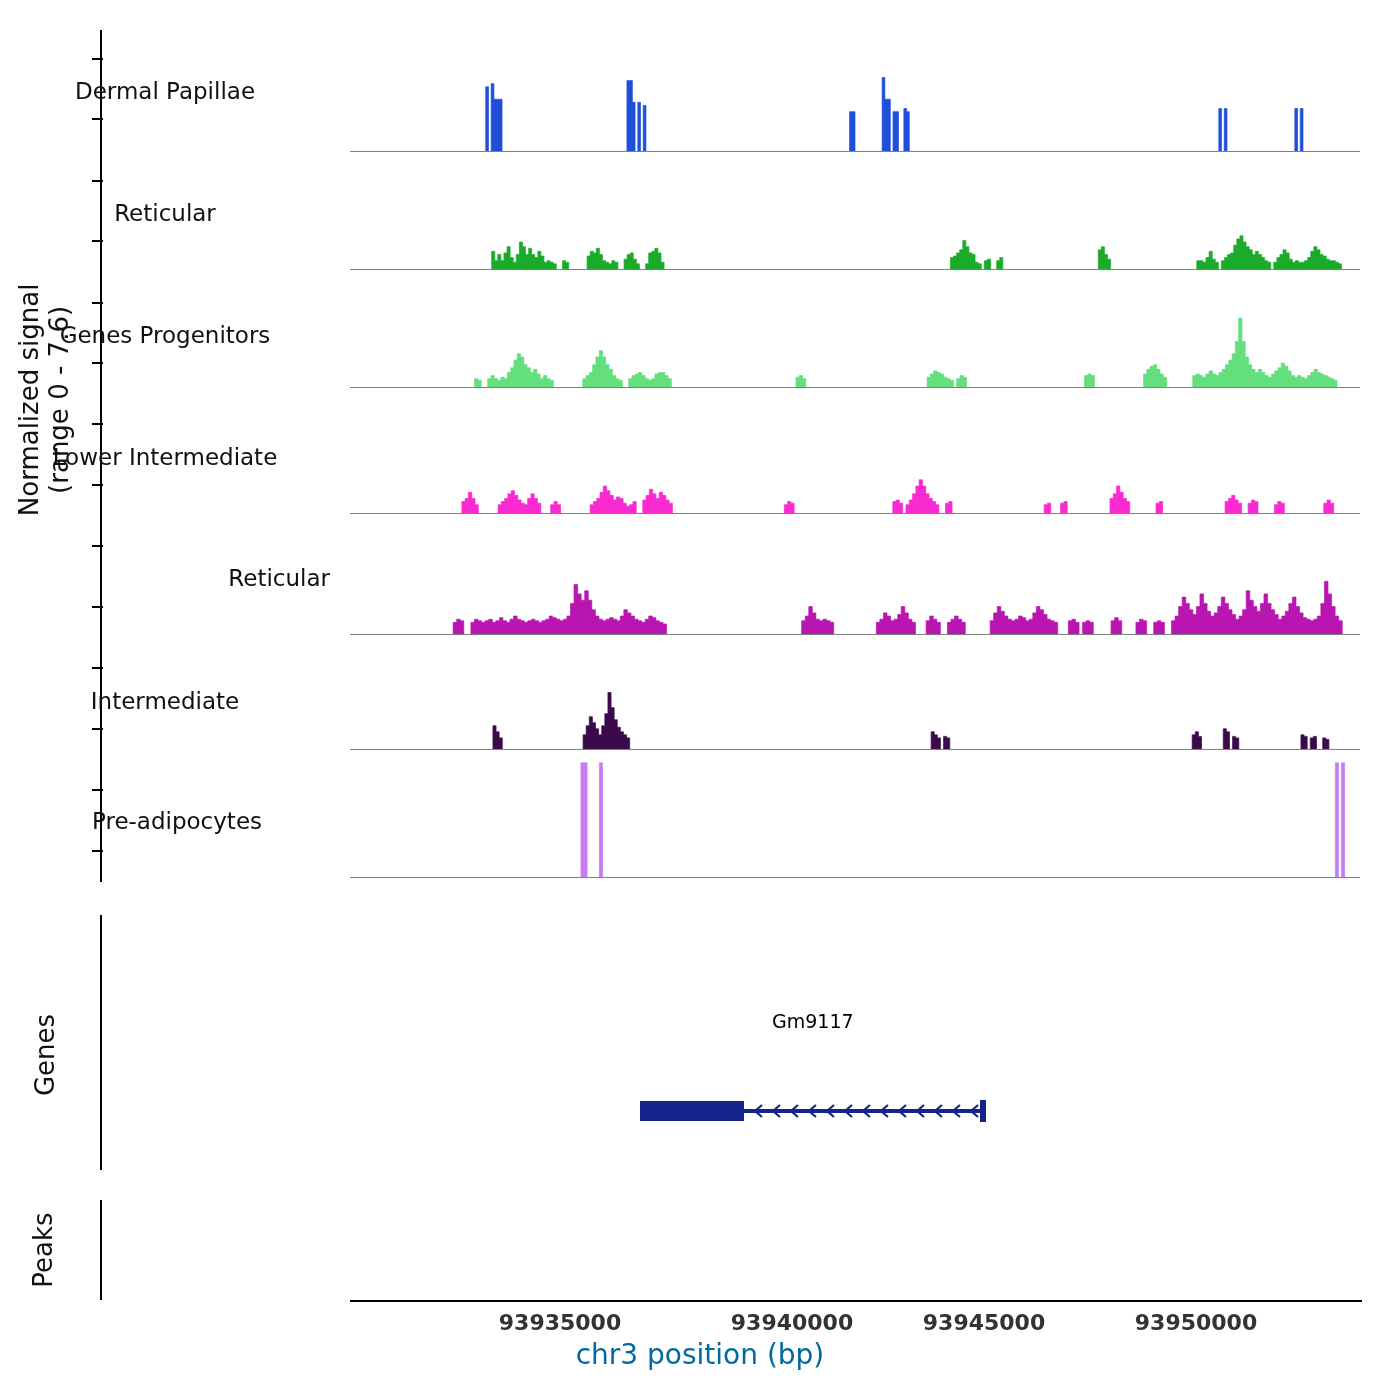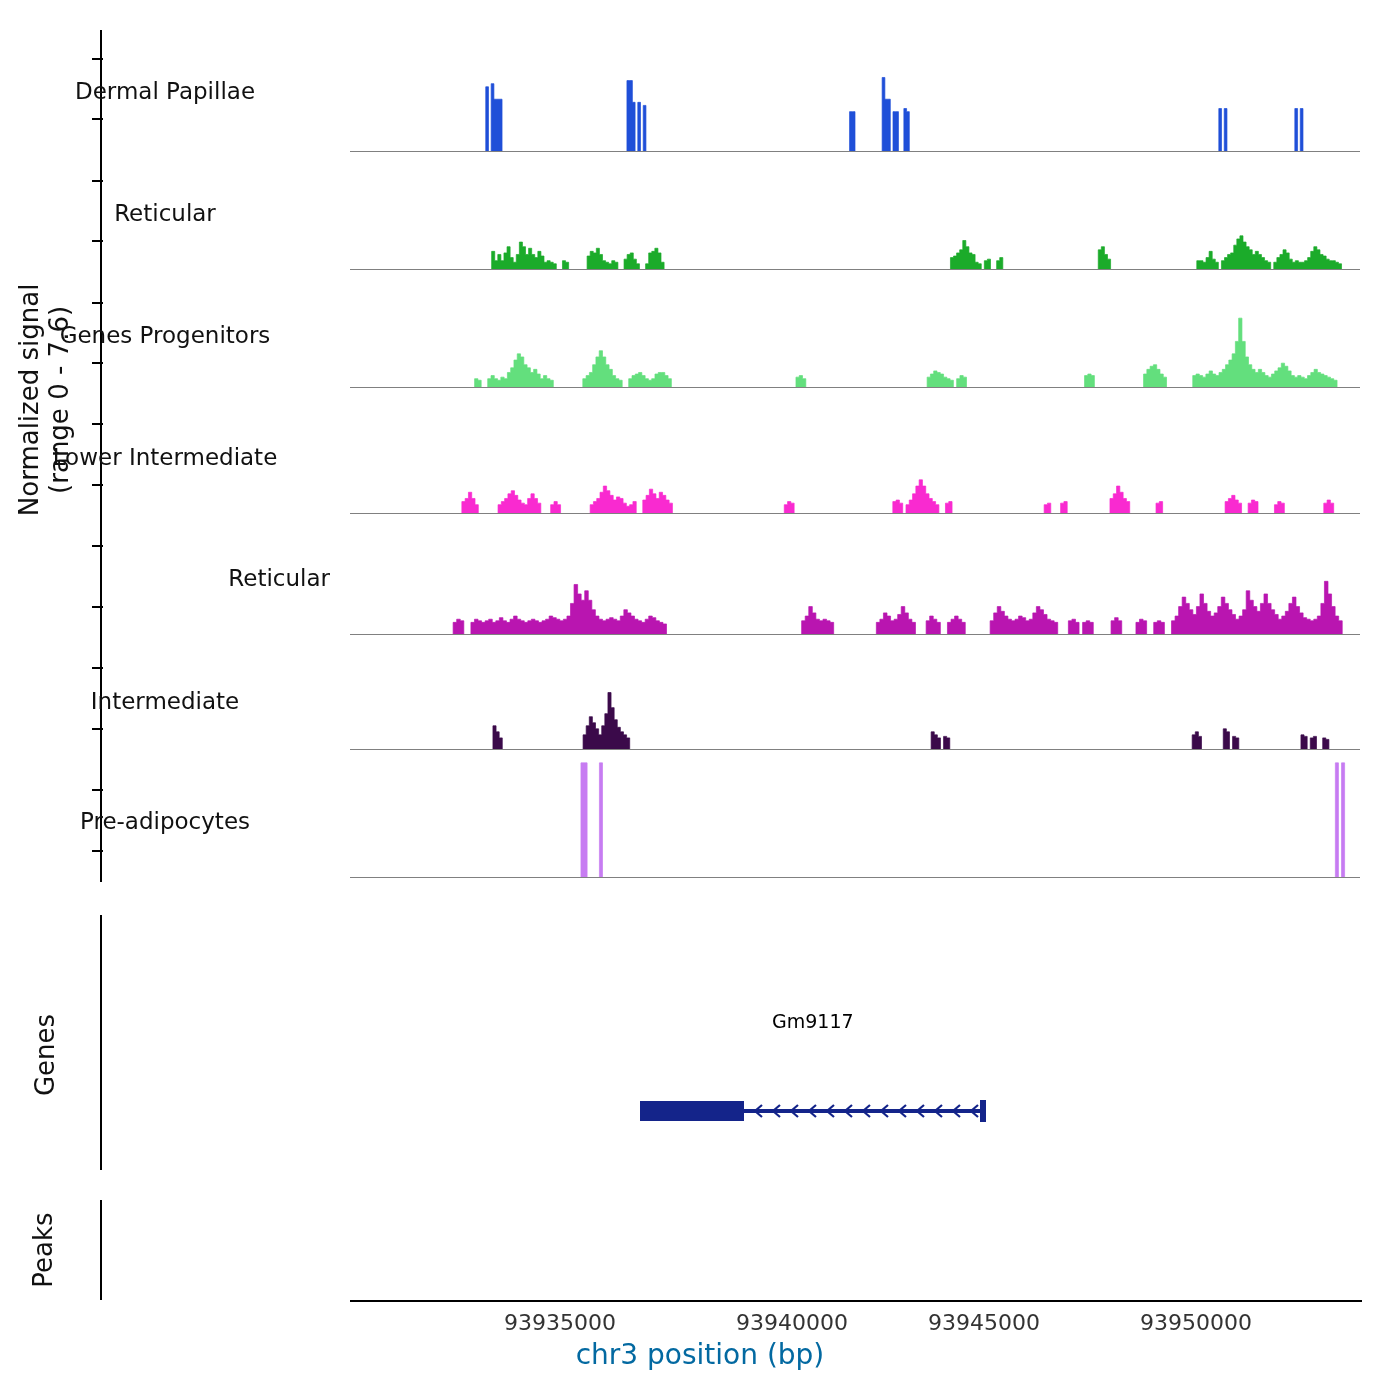--- a/index.html
+++ b/index.html
@@ -106,20 +106,21 @@
     position: absolute;
     background: #000000;
     height: 2px;
   }
   .xtick-label {
     position: absolute;
     font-size: 22px;
     color: #333;
     text-align: center;
     white-space: nowrap;
+    font-weight: bold;
   }
   .xlabel {
     position: absolute;
     width: 100%;
     text-align: center;
     font-size: 28px;
     color: #0369a1;
   }
 </style>
 </head>
@@ -189,21 +190,21 @@
         </svg>
         <div class="baseline" style="top: 119px;"></div>
       </div>
       <div class="track-name" style="top: 688px; width: 330px; left: 0px; right: auto; text-align: center;">Intermediate</div>
       <div class="track-area" style="top: 635px; height: 115px;">
         <svg width="1010" height="115" viewBox="0 0 1010 115" class="track-svg">
           <path d="M0,115 L0.00,115.00 L3.11,115.00 L3.11,115.00 L6.22,115.00 L6.22,115.00 L9.32,115.00 L9.32,115.00 L12.43,115.00 L12.43,115.00 L15.54,115.00 L15.54,115.00 L18.65,115.00 L18.65,115.00 L21.75,115.00 L21.75,115.00 L24.86,115.00 L24.86,115.00 L27.97,115.00 L27.97,115.00 L31.08,115.00 L31.08,115.00 L34.18,115.00 L34.18,115.00 L37.29,115.00 L37.29,115.00 L40.40,115.00 L40.40,115.00 L43.51,115.00 L43.51,115.00 L46.62,115.00 L46.62,115.00 L49.72,115.00 L49.72,115.00 L52.83,115.00 L52.83,115.00 L55.94,115.00 L55.94,115.00 L59.05,115.00 L59.05,115.00 L62.15,115.00 L62.15,115.00 L65.26,115.00 L65.26,115.00 L68.37,115.00 L68.37,115.00 L71.48,115.00 L71.48,115.00 L74.58,115.00 L74.58,115.00 L77.69,115.00 L77.69,115.00 L80.80,115.00 L80.80,115.00 L83.91,115.00 L83.91,115.00 L87.02,115.00 L87.02,115.00 L90.12,115.00 L90.12,115.00 L93.23,115.00 L93.23,115.00 L96.34,115.00 L96.34,115.00 L99.45,115.00 L99.45,115.00 L102.55,115.00 L102.55,115.00 L105.66,115.00 L105.66,115.00 L108.77,115.00 L108.77,115.00 L111.88,115.00 L111.88,115.00 L114.98,115.00 L114.98,115.00 L118.09,115.00 L118.09,115.00 L121.20,115.00 L121.20,115.00 L124.31,115.00 L124.31,115.00 L127.42,115.00 L127.42,115.00 L130.52,115.00 L130.52,115.00 L133.63,115.00 L133.63,115.00 L136.74,115.00 L136.74,115.00 L139.85,115.00 L139.85,115.00 L142.95,115.00 L142.95,90.79 L146.06,90.79 L146.06,96.84 L149.17,96.84 L149.17,102.89 L152.28,102.89 L152.28,115.00 L155.38,115.00 L155.38,115.00 L158.49,115.00 L158.49,115.00 L161.60,115.00 L161.60,115.00 L164.71,115.00 L164.71,115.00 L167.82,115.00 L167.82,115.00 L170.92,115.00 L170.92,115.00 L174.03,115.00 L174.03,115.00 L177.14,115.00 L177.14,115.00 L180.25,115.00 L180.25,115.00 L183.35,115.00 L183.35,115.00 L186.46,115.00 L186.46,115.00 L189.57,115.00 L189.57,115.00 L192.68,115.00 L192.68,115.00 L195.78,115.00 L195.78,115.00 L198.89,115.00 L198.89,115.00 L202.00,115.00 L202.00,115.00 L205.11,115.00 L205.11,115.00 L208.22,115.00 L208.22,115.00 L211.32,115.00 L211.32,115.00 L214.43,115.00 L214.43,115.00 L217.54,115.00 L217.54,115.00 L220.65,115.00 L220.65,115.00 L223.75,115.00 L223.75,115.00 L226.86,115.00 L226.86,115.00 L229.97,115.00 L229.97,115.00 L233.08,115.00 L233.08,99.87 L236.18,99.87 L236.18,90.79 L239.29,90.79 L239.29,81.71 L242.40,81.71 L242.40,87.76 L245.51,87.76 L245.51,93.82 L248.62,93.82 L248.62,99.87 L251.72,99.87 L251.72,90.79 L254.83,90.79 L254.83,78.68 L257.94,78.68 L257.94,57.50 L261.05,57.50 L261.05,72.63 L264.15,72.63 L264.15,84.74 L267.26,84.74 L267.26,92.30 L270.37,92.30 L270.37,96.84 L273.48,96.84 L273.48,99.87 L276.58,99.87 L276.58,102.89 L279.69,102.89 L279.69,115.00 L282.80,115.00 L282.80,115.00 L285.91,115.00 L285.91,115.00 L289.02,115.00 L289.02,115.00 L292.12,115.00 L292.12,115.00 L295.23,115.00 L295.23,115.00 L298.34,115.00 L298.34,115.00 L301.45,115.00 L301.45,115.00 L304.55,115.00 L304.55,115.00 L307.66,115.00 L307.66,115.00 L310.77,115.00 L310.77,115.00 L313.88,115.00 L313.88,115.00 L316.98,115.00 L316.98,115.00 L320.09,115.00 L320.09,115.00 L323.20,115.00 L323.20,115.00 L326.31,115.00 L326.31,115.00 L329.42,115.00 L329.42,115.00 L332.52,115.00 L332.52,115.00 L335.63,115.00 L335.63,115.00 L338.74,115.00 L338.74,115.00 L341.85,115.00 L341.85,115.00 L344.95,115.00 L344.95,115.00 L348.06,115.00 L348.06,115.00 L351.17,115.00 L351.17,115.00 L354.28,115.00 L354.28,115.00 L357.38,115.00 L357.38,115.00 L360.49,115.00 L360.49,115.00 L363.60,115.00 L363.60,115.00 L366.71,115.00 L366.71,115.00 L369.82,115.00 L369.82,115.00 L372.92,115.00 L372.92,115.00 L376.03,115.00 L376.03,115.00 L379.14,115.00 L379.14,115.00 L382.25,115.00 L382.25,115.00 L385.35,115.00 L385.35,115.00 L388.46,115.00 L388.46,115.00 L391.57,115.00 L391.57,115.00 L394.68,115.00 L394.68,115.00 L397.78,115.00 L397.78,115.00 L400.89,115.00 L400.89,115.00 L404.00,115.00 L404.00,115.00 L407.11,115.00 L407.11,115.00 L410.22,115.00 L410.22,115.00 L413.32,115.00 L413.32,115.00 L416.43,115.00 L416.43,115.00 L419.54,115.00 L419.54,115.00 L422.65,115.00 L422.65,115.00 L425.75,115.00 L425.75,115.00 L428.86,115.00 L428.86,115.00 L431.97,115.00 L431.97,115.00 L435.08,115.00 L435.08,115.00 L438.18,115.00 L438.18,115.00 L441.29,115.00 L441.29,115.00 L444.40,115.00 L444.40,115.00 L447.51,115.00 L447.51,115.00 L450.62,115.00 L450.62,115.00 L453.72,115.00 L453.72,115.00 L456.83,115.00 L456.83,115.00 L459.94,115.00 L459.94,115.00 L463.05,115.00 L463.05,115.00 L466.15,115.00 L466.15,115.00 L469.26,115.00 L469.26,115.00 L472.37,115.00 L472.37,115.00 L475.48,115.00 L475.48,115.00 L478.58,115.00 L478.58,115.00 L481.69,115.00 L481.69,115.00 L484.80,115.00 L484.80,115.00 L487.91,115.00 L487.91,115.00 L491.02,115.00 L491.02,115.00 L494.12,115.00 L494.12,115.00 L497.23,115.00 L497.23,115.00 L500.34,115.00 L500.34,115.00 L503.45,115.00 L503.45,115.00 L506.55,115.00 L506.55,115.00 L509.66,115.00 L509.66,115.00 L512.77,115.00 L512.77,115.00 L515.88,115.00 L515.88,115.00 L518.98,115.00 L518.98,115.00 L522.09,115.00 L522.09,115.00 L525.20,115.00 L525.20,115.00 L528.31,115.00 L528.31,115.00 L531.42,115.00 L531.42,115.00 L534.52,115.00 L534.52,115.00 L537.63,115.00 L537.63,115.00 L540.74,115.00 L540.74,115.00 L543.85,115.00 L543.85,115.00 L546.95,115.00 L546.95,115.00 L550.06,115.00 L550.06,115.00 L553.17,115.00 L553.17,115.00 L556.28,115.00 L556.28,115.00 L559.38,115.00 L559.38,115.00 L562.49,115.00 L562.49,115.00 L565.60,115.00 L565.60,115.00 L568.71,115.00 L568.71,115.00 L571.82,115.00 L571.82,115.00 L574.92,115.00 L574.92,115.00 L578.03,115.00 L578.03,115.00 L581.14,115.00 L581.14,96.84 L584.25,96.84 L584.25,99.87 L587.35,99.87 L587.35,102.89 L590.46,102.89 L590.46,115.00 L593.57,115.00 L593.57,101.38 L596.68,101.38 L596.68,102.89 L599.78,102.89 L599.78,115.00 L602.89,115.00 L602.89,115.00 L606.00,115.00 L606.00,115.00 L609.11,115.00 L609.11,115.00 L612.22,115.00 L612.22,115.00 L615.32,115.00 L615.32,115.00 L618.43,115.00 L618.43,115.00 L621.54,115.00 L621.54,115.00 L624.65,115.00 L624.65,115.00 L627.75,115.00 L627.75,115.00 L630.86,115.00 L630.86,115.00 L633.97,115.00 L633.97,115.00 L637.08,115.00 L637.08,115.00 L640.18,115.00 L640.18,115.00 L643.29,115.00 L643.29,115.00 L646.40,115.00 L646.40,115.00 L649.51,115.00 L649.51,115.00 L652.62,115.00 L652.62,115.00 L655.72,115.00 L655.72,115.00 L658.83,115.00 L658.83,115.00 L661.94,115.00 L661.94,115.00 L665.05,115.00 L665.05,115.00 L668.15,115.00 L668.15,115.00 L671.26,115.00 L671.26,115.00 L674.37,115.00 L674.37,115.00 L677.48,115.00 L677.48,115.00 L680.58,115.00 L680.58,115.00 L683.69,115.00 L683.69,115.00 L686.80,115.00 L686.80,115.00 L689.91,115.00 L689.91,115.00 L693.02,115.00 L693.02,115.00 L696.12,115.00 L696.12,115.00 L699.23,115.00 L699.23,115.00 L702.34,115.00 L702.34,115.00 L705.45,115.00 L705.45,115.00 L708.55,115.00 L708.55,115.00 L711.66,115.00 L711.66,115.00 L714.77,115.00 L714.77,115.00 L717.88,115.00 L717.88,115.00 L720.98,115.00 L720.98,115.00 L724.09,115.00 L724.09,115.00 L727.20,115.00 L727.20,115.00 L730.31,115.00 L730.31,115.00 L733.42,115.00 L733.42,115.00 L736.52,115.00 L736.52,115.00 L739.63,115.00 L739.63,115.00 L742.74,115.00 L742.74,115.00 L745.85,115.00 L745.85,115.00 L748.95,115.00 L748.95,115.00 L752.06,115.00 L752.06,115.00 L755.17,115.00 L755.17,115.00 L758.28,115.00 L758.28,115.00 L761.38,115.00 L761.38,115.00 L764.49,115.00 L764.49,115.00 L767.60,115.00 L767.60,115.00 L770.71,115.00 L770.71,115.00 L773.82,115.00 L773.82,115.00 L776.92,115.00 L776.92,115.00 L780.03,115.00 L780.03,115.00 L783.14,115.00 L783.14,115.00 L786.25,115.00 L786.25,115.00 L789.35,115.00 L789.35,115.00 L792.46,115.00 L792.46,115.00 L795.57,115.00 L795.57,115.00 L798.68,115.00 L798.68,115.00 L801.78,115.00 L801.78,115.00 L804.89,115.00 L804.89,115.00 L808.00,115.00 L808.00,115.00 L811.11,115.00 L811.11,115.00 L814.22,115.00 L814.22,115.00 L817.32,115.00 L817.32,115.00 L820.43,115.00 L820.43,115.00 L823.54,115.00 L823.54,115.00 L826.65,115.00 L826.65,115.00 L829.75,115.00 L829.75,115.00 L832.86,115.00 L832.86,115.00 L835.97,115.00 L835.97,115.00 L839.08,115.00 L839.08,115.00 L842.18,115.00 L842.18,99.87 L845.29,99.87 L845.29,96.84 L848.40,96.84 L848.40,101.38 L851.51,101.38 L851.51,115.00 L854.62,115.00 L854.62,115.00 L857.72,115.00 L857.72,115.00 L860.83,115.00 L860.83,115.00 L863.94,115.00 L863.94,115.00 L867.05,115.00 L867.05,115.00 L870.15,115.00 L870.15,115.00 L873.26,115.00 L873.26,93.82 L876.37,93.82 L876.37,96.84 L879.48,96.84 L879.48,115.00 L882.58,115.00 L882.58,101.38 L885.69,101.38 L885.69,102.89 L888.80,102.89 L888.80,115.00 L891.91,115.00 L891.91,115.00 L895.02,115.00 L895.02,115.00 L898.12,115.00 L898.12,115.00 L901.23,115.00 L901.23,115.00 L904.34,115.00 L904.34,115.00 L907.45,115.00 L907.45,115.00 L910.55,115.00 L910.55,115.00 L913.66,115.00 L913.66,115.00 L916.77,115.00 L916.77,115.00 L919.88,115.00 L919.88,115.00 L922.98,115.00 L922.98,115.00 L926.09,115.00 L926.09,115.00 L929.20,115.00 L929.20,115.00 L932.31,115.00 L932.31,115.00 L935.42,115.00 L935.42,115.00 L938.52,115.00 L938.52,115.00 L941.63,115.00 L941.63,115.00 L944.74,115.00 L944.74,115.00 L947.85,115.00 L947.85,115.00 L950.95,115.00 L950.95,99.87 L954.06,99.87 L954.06,101.38 L957.17,101.38 L957.17,115.00 L960.28,115.00 L960.28,102.89 L963.38,102.89 L963.38,101.38 L966.49,101.38 L966.49,115.00 L969.60,115.00 L969.60,115.00 L972.71,115.00 L972.71,102.89 L975.82,102.89 L975.82,104.41 L978.92,104.41 L978.92,115.00 L982.03,115.00 L982.03,115.00 L985.14,115.00 L985.14,115.00 L988.25,115.00 L988.25,115.00 L991.35,115.00 L991.35,115.00 L994.46,115.00 L994.46,115.00 L997.57,115.00 L997.57,115.00 L1000.68,115.00 L1000.68,115.00 L1003.78,115.00 L1003.78,115.00 L1006.89,115.00 L1006.89,115.00 L1010.00,115.00 L1010,115 Z" fill="#3b0a4a" stroke="#3b0a4a" stroke-width="0.7"></path>
         </svg>
         <div class="baseline" style="top: 114px;"></div>
       </div>
-      <div class="track-name" style="top: 808px; width: 330px; left: 0px; right: auto; text-align: center;">Pre-adipocytes</div>
+      <div class="track-name" style="top: 808px; width: 330px; left: 12px; right: auto; text-align: center;">Pre-adipocytes</div>
       <div class="track-area" style="top: 753px; height: 125px;">
         <svg width="1010" height="125" viewBox="0 0 1010 125" class="track-svg">
           <path d="M0,125 L0.00,125.00 L3.08,125.00 L3.08,125.00 L6.16,125.00 L6.16,125.00 L9.24,125.00 L9.24,125.00 L12.32,125.00 L12.32,125.00 L15.40,125.00 L15.40,125.00 L18.48,125.00 L18.48,125.00 L21.55,125.00 L21.55,125.00 L24.63,125.00 L24.63,125.00 L27.71,125.00 L27.71,125.00 L30.79,125.00 L30.79,125.00 L33.87,125.00 L33.87,125.00 L36.95,125.00 L36.95,125.00 L40.03,125.00 L40.03,125.00 L43.11,125.00 L43.11,125.00 L46.19,125.00 L46.19,125.00 L49.27,125.00 L49.27,125.00 L52.35,125.00 L52.35,125.00 L55.43,125.00 L55.43,125.00 L58.51,125.00 L58.51,125.00 L61.59,125.00 L61.59,125.00 L64.66,125.00 L64.66,125.00 L67.74,125.00 L67.74,125.00 L70.82,125.00 L70.82,125.00 L73.90,125.00 L73.90,125.00 L76.98,125.00 L76.98,125.00 L80.06,125.00 L80.06,125.00 L83.14,125.00 L83.14,125.00 L86.22,125.00 L86.22,125.00 L89.30,125.00 L89.30,125.00 L92.38,125.00 L92.38,125.00 L95.46,125.00 L95.46,125.00 L98.54,125.00 L98.54,125.00 L101.62,125.00 L101.62,125.00 L104.70,125.00 L104.70,125.00 L107.77,125.00 L107.77,125.00 L110.85,125.00 L110.85,125.00 L113.93,125.00 L113.93,125.00 L117.01,125.00 L117.01,125.00 L120.09,125.00 L120.09,125.00 L123.17,125.00 L123.17,125.00 L126.25,125.00 L126.25,125.00 L129.33,125.00 L129.33,125.00 L132.41,125.00 L132.41,125.00 L135.49,125.00 L135.49,125.00 L138.57,125.00 L138.57,125.00 L141.65,125.00 L141.65,125.00 L144.73,125.00 L144.73,125.00 L147.80,125.00 L147.80,125.00 L150.88,125.00 L150.88,125.00 L153.96,125.00 L153.96,125.00 L157.04,125.00 L157.04,125.00 L160.12,125.00 L160.12,125.00 L163.20,125.00 L163.20,125.00 L166.28,125.00 L166.28,125.00 L169.36,125.00 L169.36,125.00 L172.44,125.00 L172.44,125.00 L175.52,125.00 L175.52,125.00 L178.60,125.00 L178.60,125.00 L181.68,125.00 L181.68,125.00 L184.76,125.00 L184.76,125.00 L187.84,125.00 L187.84,125.00 L190.91,125.00 L190.91,125.00 L193.99,125.00 L193.99,125.00 L197.07,125.00 L197.07,125.00 L200.15,125.00 L200.15,125.00 L203.23,125.00 L203.23,125.00 L206.31,125.00 L206.31,125.00 L209.39,125.00 L209.39,125.00 L212.47,125.00 L212.47,125.00 L215.55,125.00 L215.55,125.00 L218.63,125.00 L218.63,125.00 L221.71,125.00 L221.71,125.00 L224.79,125.00 L224.79,125.00 L227.87,125.00 L227.87,125.00 L230.95,125.00 L230.95,9.87 L234.02,9.87 L234.02,9.87 L237.10,9.87 L237.10,125.00 L240.18,125.00 L240.18,125.00 L243.26,125.00 L243.26,125.00 L246.34,125.00 L246.34,125.00 L249.42,125.00 L249.42,9.87 L252.50,9.87 L252.50,125.00 L255.58,125.00 L255.58,125.00 L258.66,125.00 L258.66,125.00 L261.74,125.00 L261.74,125.00 L264.82,125.00 L264.82,125.00 L267.90,125.00 L267.90,125.00 L270.98,125.00 L270.98,125.00 L274.05,125.00 L274.05,125.00 L277.13,125.00 L277.13,125.00 L280.21,125.00 L280.21,125.00 L283.29,125.00 L283.29,125.00 L286.37,125.00 L286.37,125.00 L289.45,125.00 L289.45,125.00 L292.53,125.00 L292.53,125.00 L295.61,125.00 L295.61,125.00 L298.69,125.00 L298.69,125.00 L301.77,125.00 L301.77,125.00 L304.85,125.00 L304.85,125.00 L307.93,125.00 L307.93,125.00 L311.01,125.00 L311.01,125.00 L314.09,125.00 L314.09,125.00 L317.16,125.00 L317.16,125.00 L320.24,125.00 L320.24,125.00 L323.32,125.00 L323.32,125.00 L326.40,125.00 L326.40,125.00 L329.48,125.00 L329.48,125.00 L332.56,125.00 L332.56,125.00 L335.64,125.00 L335.64,125.00 L338.72,125.00 L338.72,125.00 L341.80,125.00 L341.80,125.00 L344.88,125.00 L344.88,125.00 L347.96,125.00 L347.96,125.00 L351.04,125.00 L351.04,125.00 L354.12,125.00 L354.12,125.00 L357.20,125.00 L357.20,125.00 L360.27,125.00 L360.27,125.00 L363.35,125.00 L363.35,125.00 L366.43,125.00 L366.43,125.00 L369.51,125.00 L369.51,125.00 L372.59,125.00 L372.59,125.00 L375.67,125.00 L375.67,125.00 L378.75,125.00 L378.75,125.00 L381.83,125.00 L381.83,125.00 L384.91,125.00 L384.91,125.00 L387.99,125.00 L387.99,125.00 L391.07,125.00 L391.07,125.00 L394.15,125.00 L394.15,125.00 L397.23,125.00 L397.23,125.00 L400.30,125.00 L400.30,125.00 L403.38,125.00 L403.38,125.00 L406.46,125.00 L406.46,125.00 L409.54,125.00 L409.54,125.00 L412.62,125.00 L412.62,125.00 L415.70,125.00 L415.70,125.00 L418.78,125.00 L418.78,125.00 L421.86,125.00 L421.86,125.00 L424.94,125.00 L424.94,125.00 L428.02,125.00 L428.02,125.00 L431.10,125.00 L431.10,125.00 L434.18,125.00 L434.18,125.00 L437.26,125.00 L437.26,125.00 L440.34,125.00 L440.34,125.00 L443.41,125.00 L443.41,125.00 L446.49,125.00 L446.49,125.00 L449.57,125.00 L449.57,125.00 L452.65,125.00 L452.65,125.00 L455.73,125.00 L455.73,125.00 L458.81,125.00 L458.81,125.00 L461.89,125.00 L461.89,125.00 L464.97,125.00 L464.97,125.00 L468.05,125.00 L468.05,125.00 L471.13,125.00 L471.13,125.00 L474.21,125.00 L474.21,125.00 L477.29,125.00 L477.29,125.00 L480.37,125.00 L480.37,125.00 L483.45,125.00 L483.45,125.00 L486.52,125.00 L486.52,125.00 L489.60,125.00 L489.60,125.00 L492.68,125.00 L492.68,125.00 L495.76,125.00 L495.76,125.00 L498.84,125.00 L498.84,125.00 L501.92,125.00 L501.92,125.00 L505.00,125.00 L505.00,125.00 L508.08,125.00 L508.08,125.00 L511.16,125.00 L511.16,125.00 L514.24,125.00 L514.24,125.00 L517.32,125.00 L517.32,125.00 L520.40,125.00 L520.40,125.00 L523.48,125.00 L523.48,125.00 L526.55,125.00 L526.55,125.00 L529.63,125.00 L529.63,125.00 L532.71,125.00 L532.71,125.00 L535.79,125.00 L535.79,125.00 L538.87,125.00 L538.87,125.00 L541.95,125.00 L541.95,125.00 L545.03,125.00 L545.03,125.00 L548.11,125.00 L548.11,125.00 L551.19,125.00 L551.19,125.00 L554.27,125.00 L554.27,125.00 L557.35,125.00 L557.35,125.00 L560.43,125.00 L560.43,125.00 L563.51,125.00 L563.51,125.00 L566.59,125.00 L566.59,125.00 L569.66,125.00 L569.66,125.00 L572.74,125.00 L572.74,125.00 L575.82,125.00 L575.82,125.00 L578.90,125.00 L578.90,125.00 L581.98,125.00 L581.98,125.00 L585.06,125.00 L585.06,125.00 L588.14,125.00 L588.14,125.00 L591.22,125.00 L591.22,125.00 L594.30,125.00 L594.30,125.00 L597.38,125.00 L597.38,125.00 L600.46,125.00 L600.46,125.00 L603.54,125.00 L603.54,125.00 L606.62,125.00 L606.62,125.00 L609.70,125.00 L609.70,125.00 L612.77,125.00 L612.77,125.00 L615.85,125.00 L615.85,125.00 L618.93,125.00 L618.93,125.00 L622.01,125.00 L622.01,125.00 L625.09,125.00 L625.09,125.00 L628.17,125.00 L628.17,125.00 L631.25,125.00 L631.25,125.00 L634.33,125.00 L634.33,125.00 L637.41,125.00 L637.41,125.00 L640.49,125.00 L640.49,125.00 L643.57,125.00 L643.57,125.00 L646.65,125.00 L646.65,125.00 L649.73,125.00 L649.73,125.00 L652.80,125.00 L652.80,125.00 L655.88,125.00 L655.88,125.00 L658.96,125.00 L658.96,125.00 L662.04,125.00 L662.04,125.00 L665.12,125.00 L665.12,125.00 L668.20,125.00 L668.20,125.00 L671.28,125.00 L671.28,125.00 L674.36,125.00 L674.36,125.00 L677.44,125.00 L677.44,125.00 L680.52,125.00 L680.52,125.00 L683.60,125.00 L683.60,125.00 L686.68,125.00 L686.68,125.00 L689.76,125.00 L689.76,125.00 L692.84,125.00 L692.84,125.00 L695.91,125.00 L695.91,125.00 L698.99,125.00 L698.99,125.00 L702.07,125.00 L702.07,125.00 L705.15,125.00 L705.15,125.00 L708.23,125.00 L708.23,125.00 L711.31,125.00 L711.31,125.00 L714.39,125.00 L714.39,125.00 L717.47,125.00 L717.47,125.00 L720.55,125.00 L720.55,125.00 L723.63,125.00 L723.63,125.00 L726.71,125.00 L726.71,125.00 L729.79,125.00 L729.79,125.00 L732.87,125.00 L732.87,125.00 L735.95,125.00 L735.95,125.00 L739.02,125.00 L739.02,125.00 L742.10,125.00 L742.10,125.00 L745.18,125.00 L745.18,125.00 L748.26,125.00 L748.26,125.00 L751.34,125.00 L751.34,125.00 L754.42,125.00 L754.42,125.00 L757.50,125.00 L757.50,125.00 L760.58,125.00 L760.58,125.00 L763.66,125.00 L763.66,125.00 L766.74,125.00 L766.74,125.00 L769.82,125.00 L769.82,125.00 L772.90,125.00 L772.90,125.00 L775.98,125.00 L775.98,125.00 L779.05,125.00 L779.05,125.00 L782.13,125.00 L782.13,125.00 L785.21,125.00 L785.21,125.00 L788.29,125.00 L788.29,125.00 L791.37,125.00 L791.37,125.00 L794.45,125.00 L794.45,125.00 L797.53,125.00 L797.53,125.00 L800.61,125.00 L800.61,125.00 L803.69,125.00 L803.69,125.00 L806.77,125.00 L806.77,125.00 L809.85,125.00 L809.85,125.00 L812.93,125.00 L812.93,125.00 L816.01,125.00 L816.01,125.00 L819.09,125.00 L819.09,125.00 L822.16,125.00 L822.16,125.00 L825.24,125.00 L825.24,125.00 L828.32,125.00 L828.32,125.00 L831.40,125.00 L831.40,125.00 L834.48,125.00 L834.48,125.00 L837.56,125.00 L837.56,125.00 L840.64,125.00 L840.64,125.00 L843.72,125.00 L843.72,125.00 L846.80,125.00 L846.80,125.00 L849.88,125.00 L849.88,125.00 L852.96,125.00 L852.96,125.00 L856.04,125.00 L856.04,125.00 L859.12,125.00 L859.12,125.00 L862.20,125.00 L862.20,125.00 L865.27,125.00 L865.27,125.00 L868.35,125.00 L868.35,125.00 L871.43,125.00 L871.43,125.00 L874.51,125.00 L874.51,125.00 L877.59,125.00 L877.59,125.00 L880.67,125.00 L880.67,125.00 L883.75,125.00 L883.75,125.00 L886.83,125.00 L886.83,125.00 L889.91,125.00 L889.91,125.00 L892.99,125.00 L892.99,125.00 L896.07,125.00 L896.07,125.00 L899.15,125.00 L899.15,125.00 L902.23,125.00 L902.23,125.00 L905.30,125.00 L905.30,125.00 L908.38,125.00 L908.38,125.00 L911.46,125.00 L911.46,125.00 L914.54,125.00 L914.54,125.00 L917.62,125.00 L917.62,125.00 L920.70,125.00 L920.70,125.00 L923.78,125.00 L923.78,125.00 L926.86,125.00 L926.86,125.00 L929.94,125.00 L929.94,125.00 L933.02,125.00 L933.02,125.00 L936.10,125.00 L936.10,125.00 L939.18,125.00 L939.18,125.00 L942.26,125.00 L942.26,125.00 L945.34,125.00 L945.34,125.00 L948.41,125.00 L948.41,125.00 L951.49,125.00 L951.49,125.00 L954.57,125.00 L954.57,125.00 L957.65,125.00 L957.65,125.00 L960.73,125.00 L960.73,125.00 L963.81,125.00 L963.81,125.00 L966.89,125.00 L966.89,125.00 L969.97,125.00 L969.97,125.00 L973.05,125.00 L973.05,125.00 L976.13,125.00 L976.13,125.00 L979.21,125.00 L979.21,125.00 L982.29,125.00 L982.29,125.00 L985.37,125.00 L985.37,9.87 L988.45,9.87 L988.45,125.00 L991.52,125.00 L991.52,9.87 L994.60,9.87 L994.60,125.00 L997.68,125.00 L997.68,125.00 L1000.76,125.00 L1000.76,125.00 L1003.84,125.00 L1003.84,125.00 L1006.92,125.00 L1006.92,125.00 L1010.00,125.00 L1010,125 Z" fill="#c77cf2" stroke="#c77cf2" stroke-width="0.7"></path>
         </svg>
         <div class="baseline" style="top: 124px;"></div>
       </div>
     </div>
 
   <div class="gene-name" style="left:772px; top:1010px;">Gm9117</div>
   <div style="position:absolute; left:350px; top:1090px; width:1010px; height:45px;">

